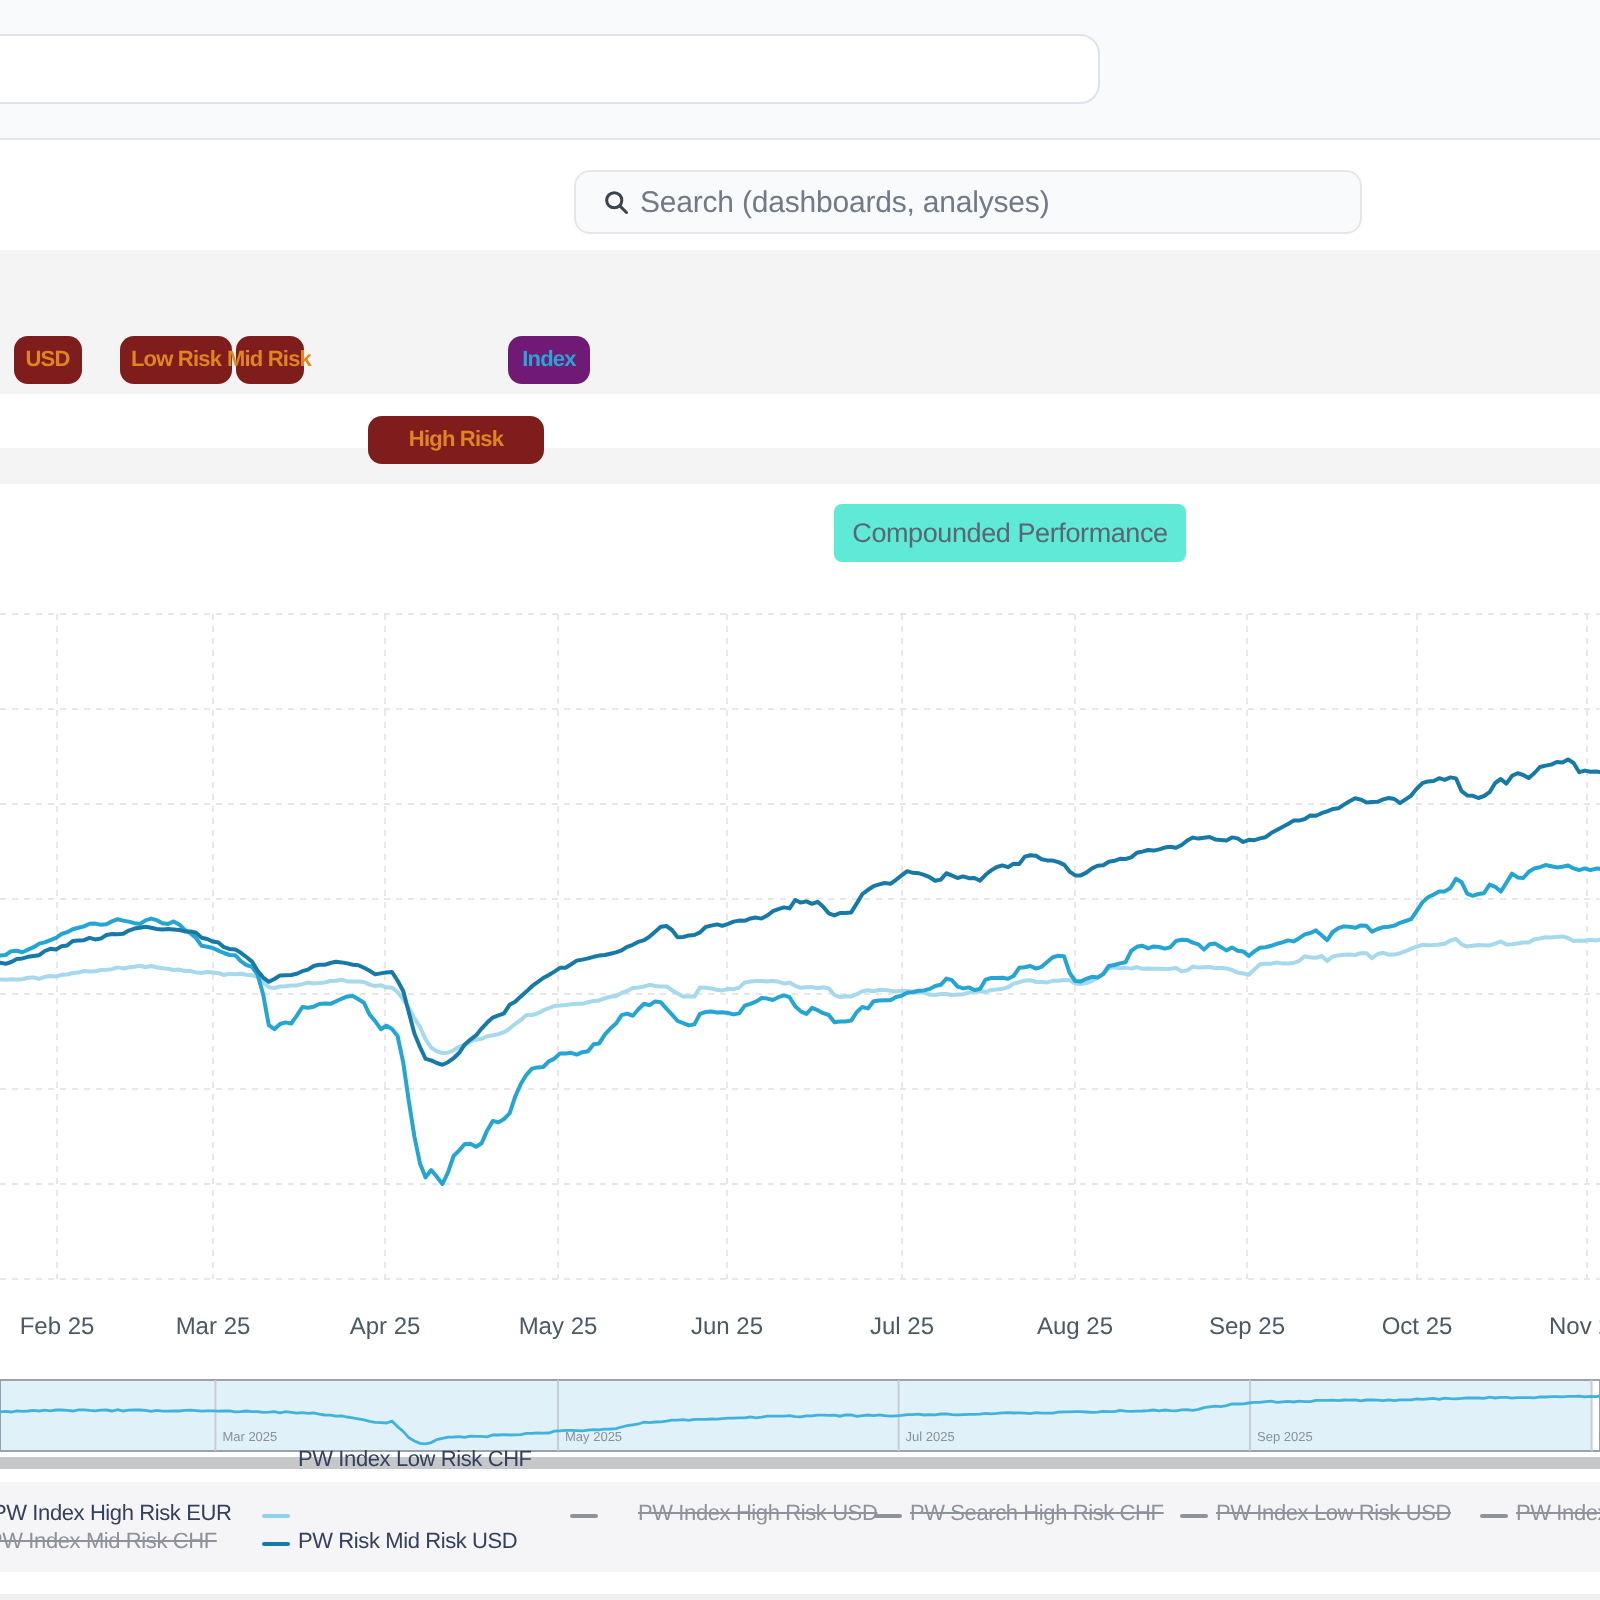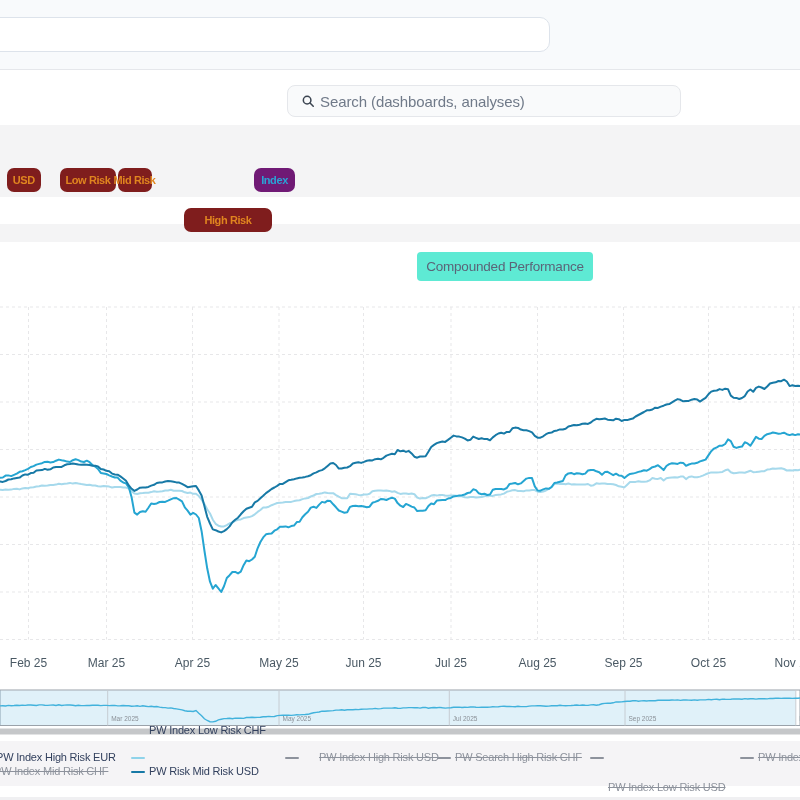--- a/index.html
+++ b/index.html
@@ -99,18 +99,18 @@
 <div class="abs botstrip"></div>
 
 <div class="lg-t lg-on" style="left:-4px;top:751px;">PW Index High Risk EUR</div>
 <div class="lg-ic" style="left:131px;top:756.5px;background:#8fd3ea"></div>
 <div class="lg-t lg-on" style="left:149px;top:724px;">PW Index Low Risk CHF</div>
 <div class="lg-ic" style="left:285px;top:756.5px;background:#8d929c"></div>
 <div class="lg-t lg-off" style="left:299px;top:751px;margin-left:20px;">PW Index High Risk USD</div>
 <div class="lg-ic" style="left:437px;top:756.5px;background:#8d929c"></div>
 <div class="lg-t lg-off" style="left:455px;top:751px;">PW Search High Risk CHF</div>
 <div class="lg-ic" style="left:590px;top:756.5px;background:#8d929c"></div>
-<div class="lg-t lg-off" style="left:608px;top:781px;">PW Index Low Risk USD</div>
+<div class="lg-t lg-off" style="left:608px;top:751px;">PW Index Low Risk USD</div>
 <div class="lg-ic" style="left:740px;top:756.5px;background:#8d929c"></div>
 <div class="lg-t lg-off" style="left:758px;top:751px;">PW Index Mid Risk EUR</div>
 
 <div class="lg-t lg-off" style="left:-6px;top:765px;">PW Index Mid Risk CHF</div>
 <div class="lg-ic" style="left:131px;top:770.5px;background:#1779a6"></div>
 <div class="lg-t lg-on" style="left:149px;top:765px;">PW Risk Mid Risk USD</div>
 </body></html>

